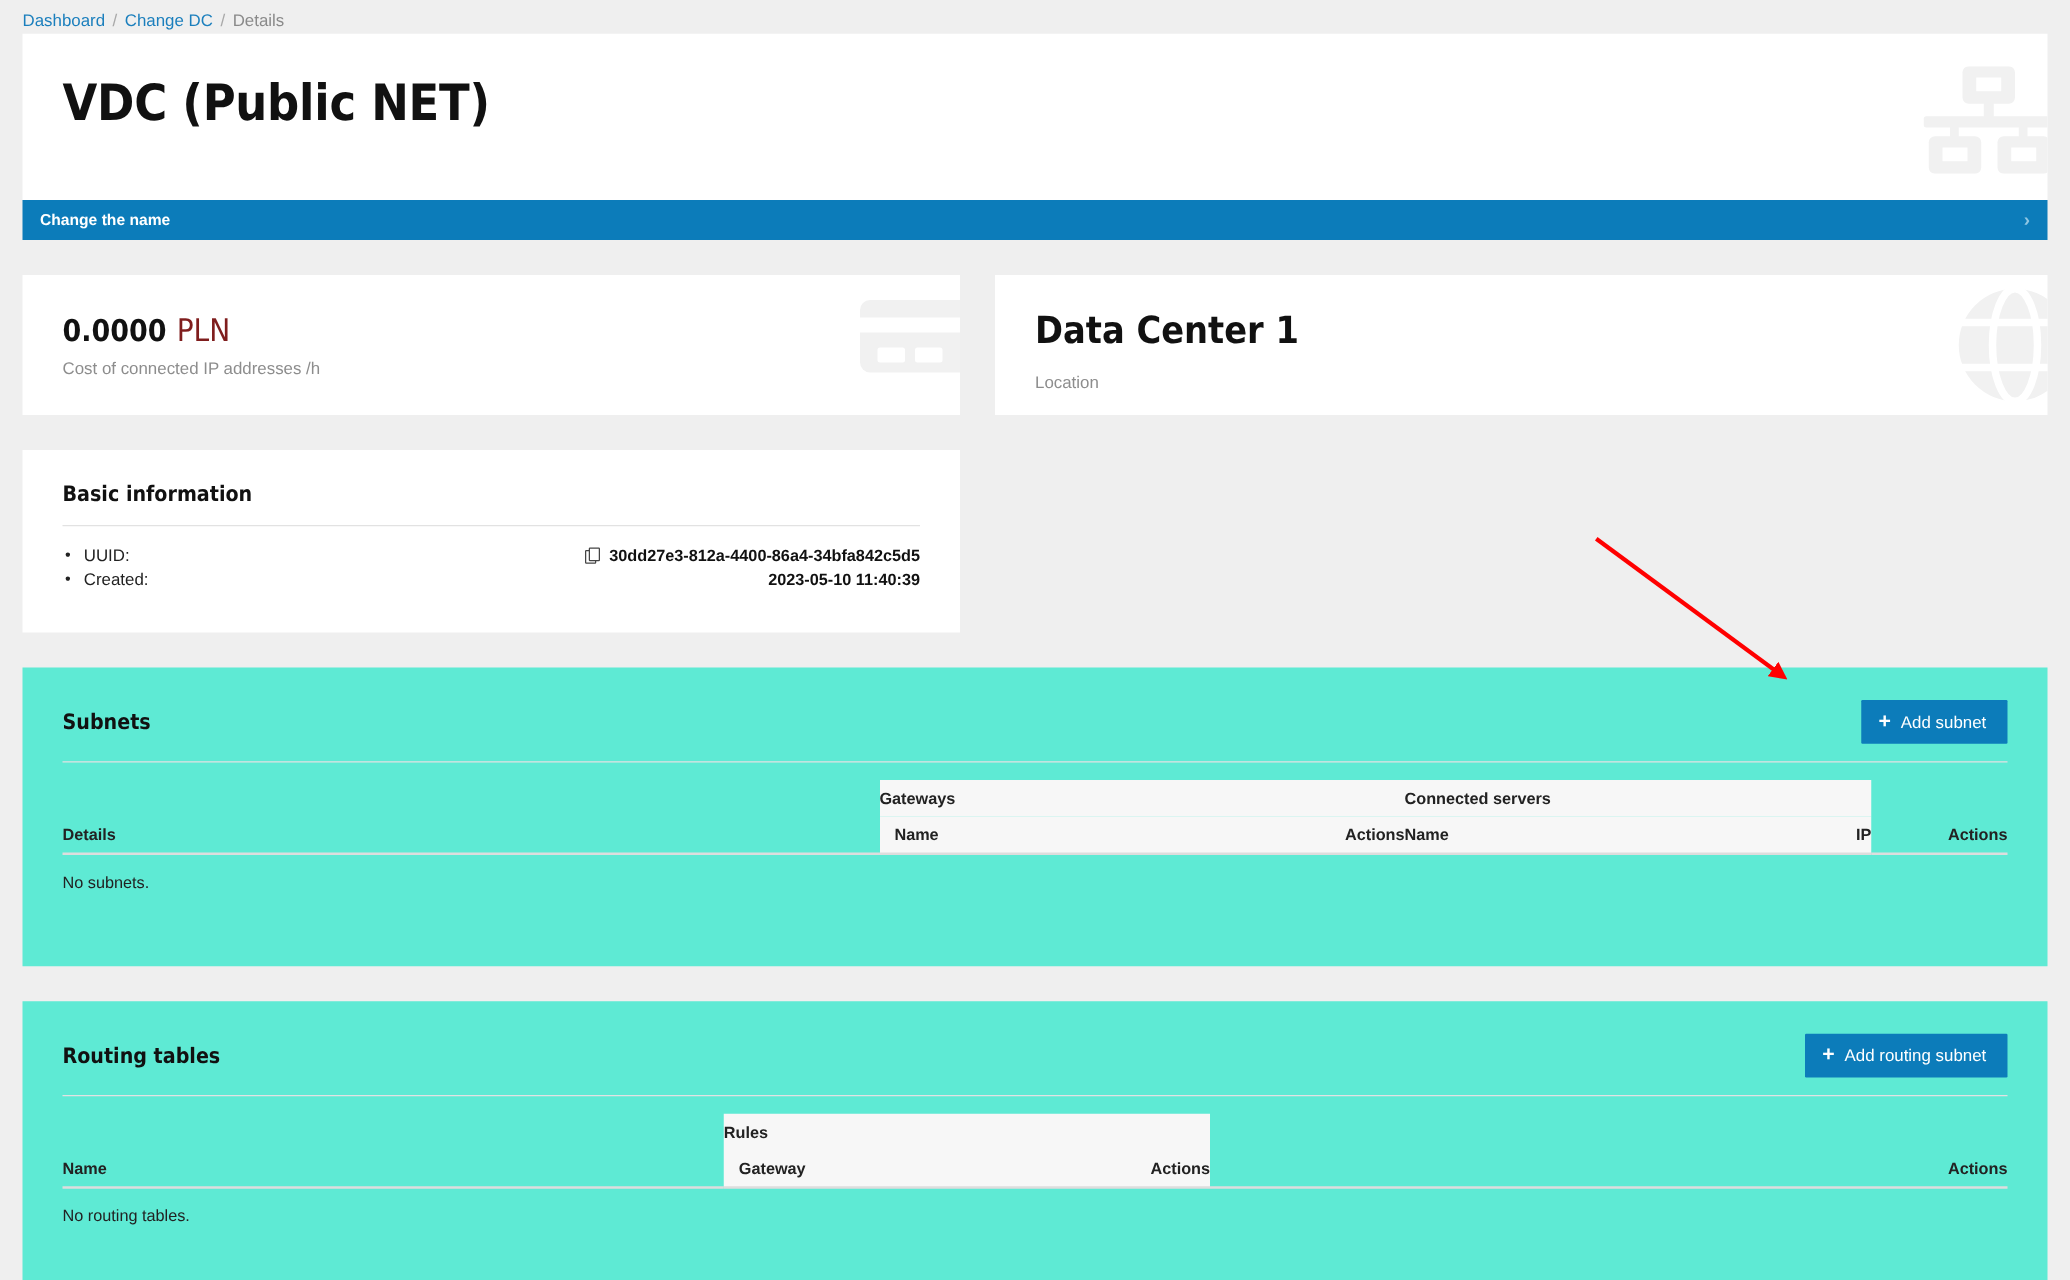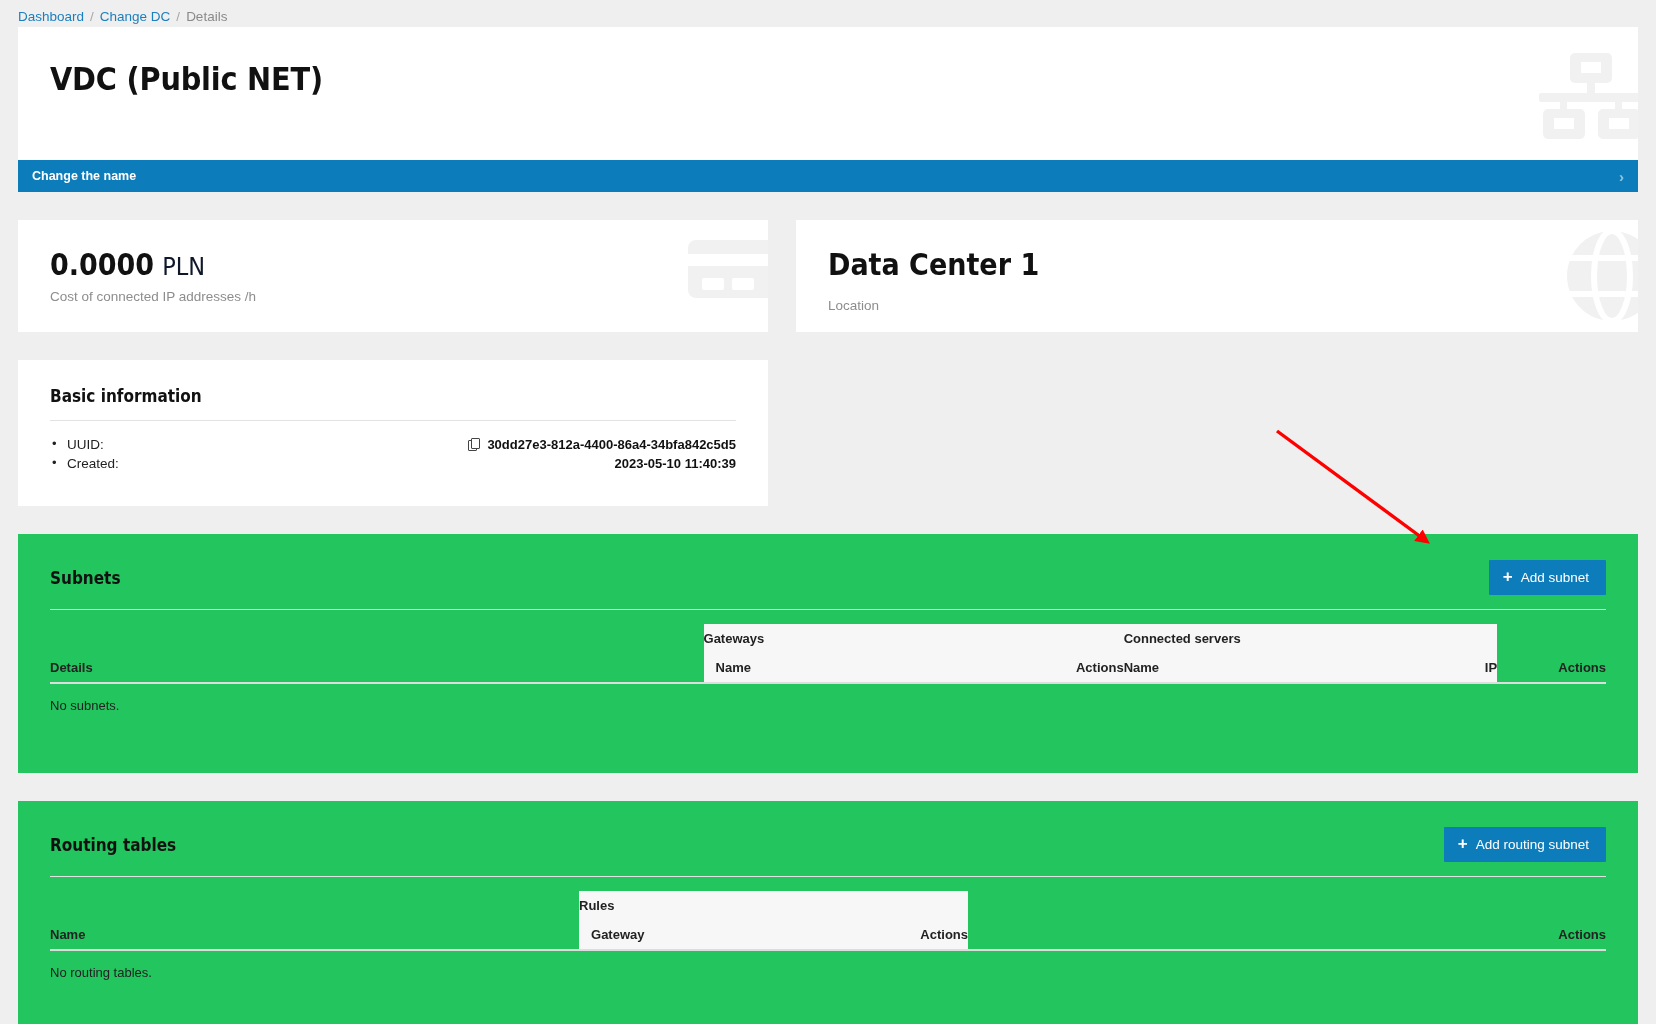--- a/index.html
+++ b/index.html
@@ -42,21 +42,21 @@
   }
 
   
   .header-card {
     margin-top: 0;
     padding: 36px 32px 26px 32px;
     position: relative;
     height: 133px;
   }
   .header-title {
-    font-size: 32px;
+    font-size: 40px;
     font-weight: bold;
     color: #111;
     letter-spacing: -0.2px;
     line-height: 1;
     margin: 0 0 13px 0;
     font-family: "DejaVu Sans Condensed", "Liberation Sans", sans-serif;
   }
   .header-sub {
     font-size: 13.5px;
     color: #8d8d8d;
@@ -101,29 +101,29 @@
   .stat-card {
     background: #fff;
     position: relative;
     overflow: hidden;
     padding: 30px 32px 24px 32px;
   }
   .stat-cost { width: 750px; height: 112px; }
   .stat-loc  { flex: 1; height: 112px; }
 
   .cost-value {
-    font-size: 30px;
+    font-size: 24px;
     font-weight: bold;
     color: #111;
     line-height: 1;
     font-family: "DejaVu Sans Condensed", "Liberation Sans", sans-serif;
   }
   .cost-unit {
     font-size: 25px;
-    color: #0f172a;
+    color: #7f1d1d;
     font-weight: normal;
     margin-left: 8px;
     font-family: "DejaVu Sans Condensed", "Liberation Sans", sans-serif;
   }
   .cost-label {
     margin-top: 8px;
     font-size: 13.5px;
     color: #8d8d8d;
   }
   .loc-value {
@@ -207,21 +207,21 @@
     position: absolute;
     left: 3px; top: 0px;
     width: 7px; height: 9px;
     border: 1.3px solid #444;
     border-radius: 1px;
     background: #fff;
   }
 
   
   .panel {
-    background: #22c55e;
+    background: #5eead4;
     margin-top: 28px;
     padding: 26px 32px 0 32px;
     position: relative;
   }
   .panel-head {
     display: flex;
     align-items: center;
     justify-content: space-between;
     min-height: 34px;
   }

